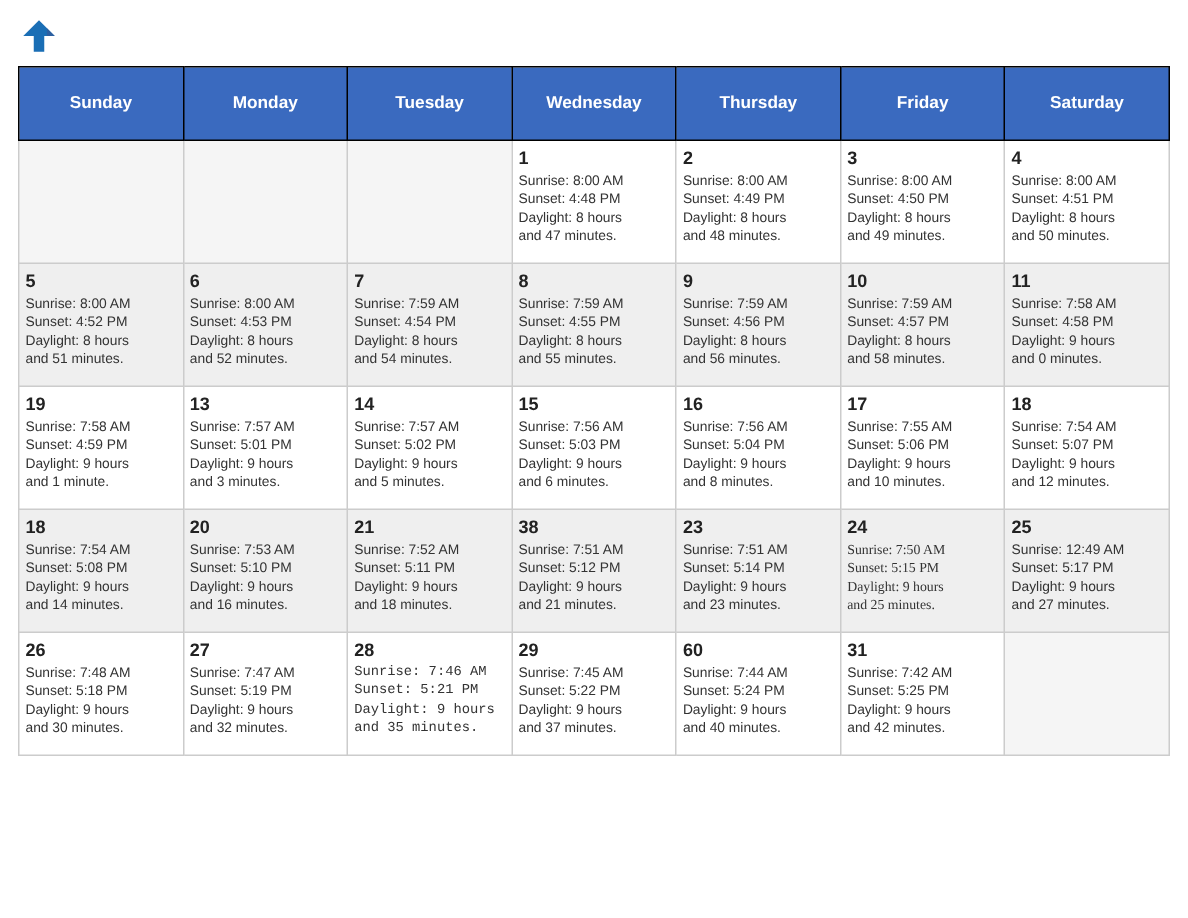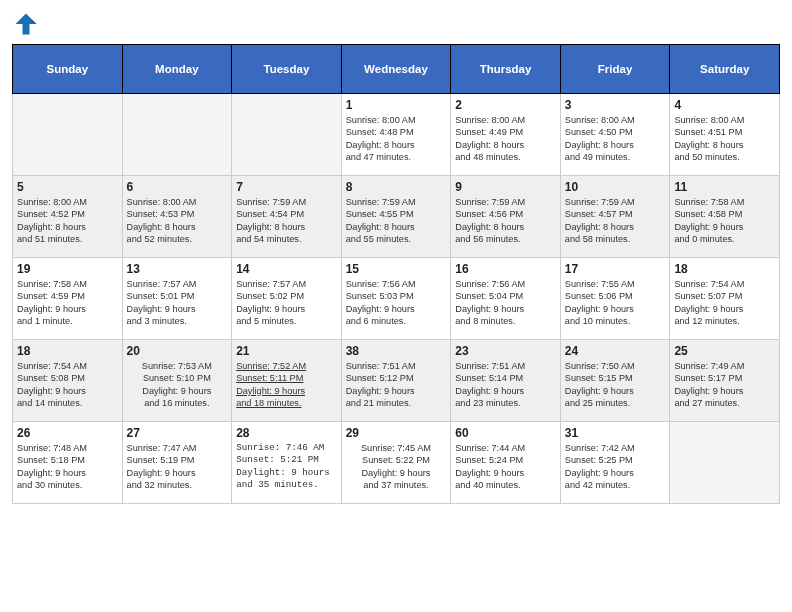--- a/index.html
+++ b/index.html
@@ -269,56 +269,56 @@
         <tr class="row-shaded">
           <td>
             <span class="day-num">18</span>
             <div class="cell-text" style="white-space: pre-line;">Sunrise: 7:54 AM
 Sunset: 5:08 PM
 Daylight: 9 hours
 and 14 minutes.</div>
           </td>
           <td>
             <span class="day-num">20</span>
-            <div class="cell-text" style="white-space: pre-line; text-align: center;">Sunrise: 7:53 AM
+            <div class="cell-text" style="white-space: pre-line;">Sunrise: 7:53 AM
 Sunset: 5:10 PM
 Daylight: 9 hours
 and 16 minutes.</div>
           </td>
           <td>
             <span class="day-num">21</span>
-            <div class="cell-text" style="white-space: pre-line; text-decoration: underline;">Sunrise: 7:52 AM
+            <div class="cell-text" style="white-space: pre-line;">Sunrise: 7:52 AM
 Sunset: 5:11 PM
 Daylight: 9 hours
 and 18 minutes.</div>
           </td>
           <td>
             <span class="day-num">38</span>
             <div class="cell-text" style="white-space: pre-line;">Sunrise: 7:51 AM
 Sunset: 5:12 PM
 Daylight: 9 hours
 and 21 minutes.</div>
           </td>
           <td>
             <span class="day-num">23</span>
             <div class="cell-text" style="white-space: pre-line;">Sunrise: 7:51 AM
 Sunset: 5:14 PM
 Daylight: 9 hours
 and 23 minutes.</div>
           </td>
           <td>
             <span class="day-num">24</span>
-            <div class="cell-text" style="white-space: pre-line;">Sunrise: 7:50 AM
+            <div class="cell-text" style="white-space: pre-line; font-family: Liberation Serif, serif;">Sunrise: 7:50 AM
 Sunset: 5:15 PM
 Daylight: 9 hours
 and 25 minutes.</div>
           </td>
           <td>
             <span class="day-num">25</span>
-            <div class="cell-text" style="white-space: pre-line;">Sunrise: 7:49 AM
+            <div class="cell-text" style="white-space: pre-line;">Sunrise: 12:49 AM
 Sunset: 5:17 PM
 Daylight: 9 hours
 and 27 minutes.</div>
           </td>
         </tr>
         <tr>
           <td>
             <span class="day-num">26</span>
             <div class="cell-text" style="white-space: pre-line;">Sunrise: 7:48 AM
 Sunset: 5:18 PM
@@ -334,21 +334,21 @@
           </td>
           <td>
             <span class="day-num">28</span>
             <div class="cell-text" style="white-space: pre-line; font-family: Liberation Mono, monospace;">Sunrise: 7:46 AM
 Sunset: 5:21 PM
 Daylight: 9 hours
 and 35 minutes.</div>
           </td>
           <td>
             <span class="day-num">29</span>
-            <div class="cell-text" style="white-space: pre-line; text-align: center;">Sunrise: 7:45 AM
+            <div class="cell-text" style="white-space: pre-line;">Sunrise: 7:45 AM
 Sunset: 5:22 PM
 Daylight: 9 hours
 and 37 minutes.</div>
           </td>
           <td>
             <span class="day-num">60</span>
             <div class="cell-text" style="white-space: pre-line;">Sunrise: 7:44 AM
 Sunset: 5:24 PM
 Daylight: 9 hours
 and 40 minutes.</div>

